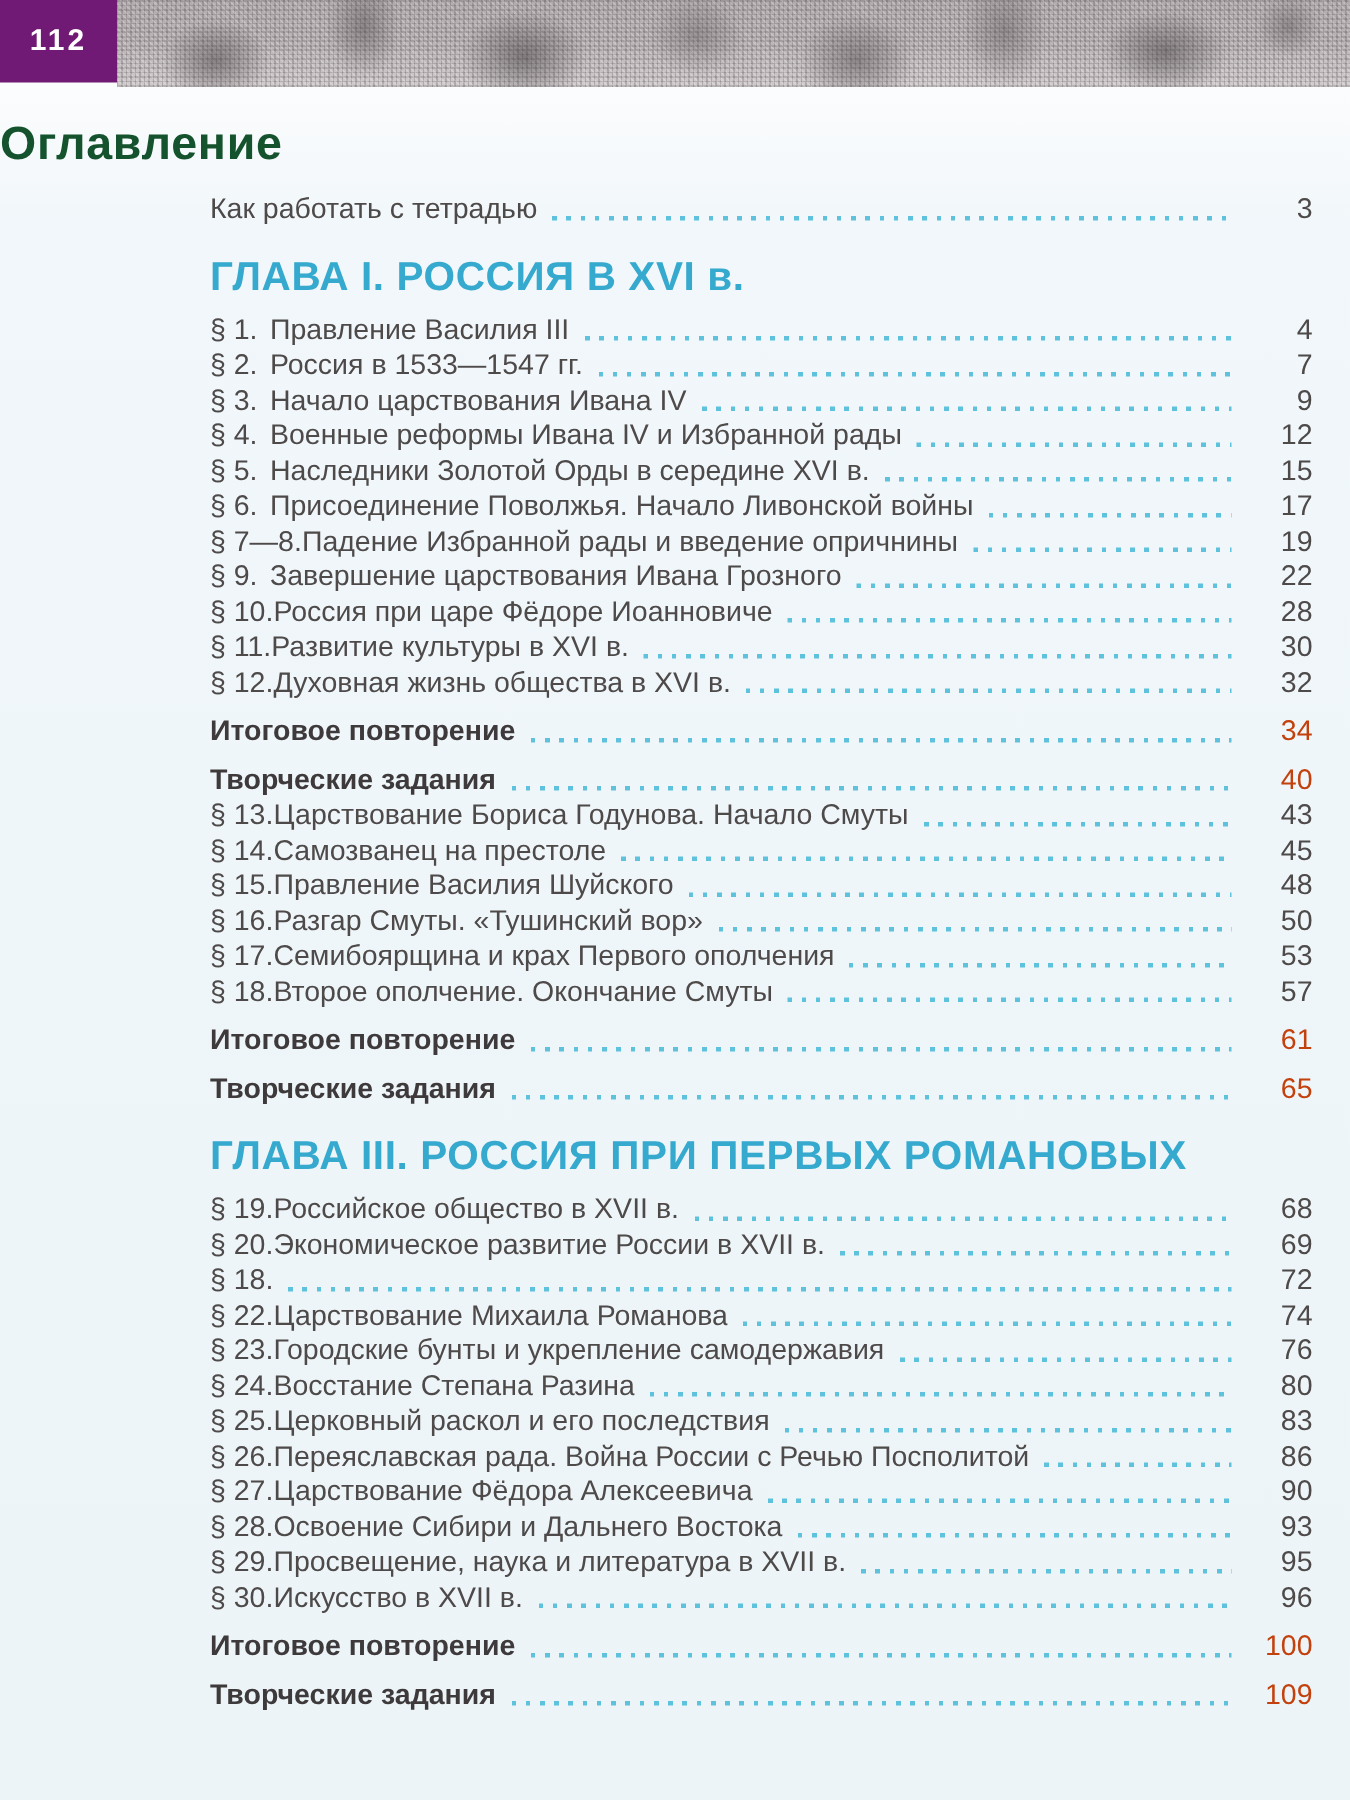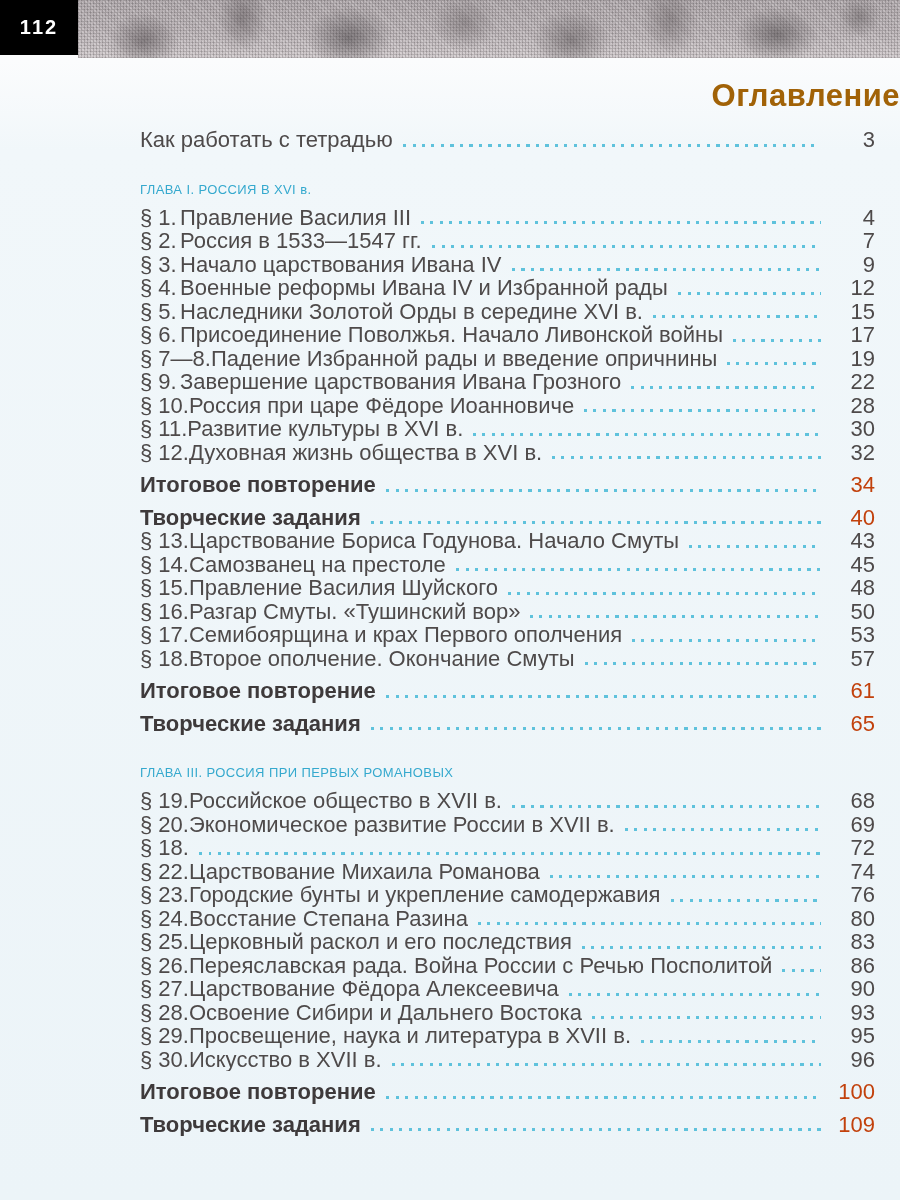--- a/index.html
+++ b/index.html
@@ -5,21 +5,21 @@
   html,body{margin:0;padding:0;}
   body{
     width:900px;height:1200px;overflow:hidden;
     font-family:"Liberation Sans","DejaVu Sans",sans-serif;
     background:linear-gradient(180deg,#fbfcfd 60px,#f1f7fa 150px,#ecf4f8 100%);
     -webkit-font-smoothing:antialiased;
   }
   
   .banner{display:flex;height:58px;width:900px;}
   .pagebox{
-    width:78px;height:55px;background:#000000;
+    width:78px;height:55px;background:#701a75;
     display:flex;align-items:center;justify-content:center;
     color:#ffffff;font-weight:bold;font-size:20px;letter-spacing:2px;
   }
   .engraving{
     flex:1;height:58px;
     background:
       radial-gradient(50px 40px at 8% 70%, rgba(70,63,66,.50), transparent 70%),
       radial-gradient(35px 50px at 20% 30%, rgba(80,73,76,.45), transparent 70%),
       radial-gradient(60px 45px at 33% 65%, rgba(60,55,58,.50), transparent 70%),
       radial-gradient(45px 40px at 47% 40%, rgba(95,88,90,.40), transparent 70%),
@@ -27,43 +27,43 @@
       radial-gradient(40px 55px at 72% 35%, rgba(85,78,80,.40), transparent 70%),
       radial-gradient(60px 40px at 85% 60%, rgba(65,60,62,.50), transparent 70%),
       radial-gradient(30px 30px at 95% 30%, rgba(90,84,86,.45), transparent 70%),
       repeating-linear-gradient(45deg, rgba(255,255,255,.18) 0 1px, transparent 1px 3px),
       repeating-linear-gradient(90deg, rgba(60,56,58,.22) 0 1px, transparent 1px 3px),
       repeating-linear-gradient(0deg, rgba(60,56,58,.18) 0 1px, transparent 1px 3px),
       linear-gradient(180deg,#b3acaf 0%,#beb7ba 55%,#d2ccce 100%);
   }
   
   .title{
-    margin-top:20px;text-align:right;
-    font-size:31px;font-weight:bold;color:#a16207;letter-spacing:.5px;
+    margin-top:20px;text-align:left;
+    font-size:31px;font-weight:bold;color:#14532d;letter-spacing:.5px;
   }
   
   .content{padding:14px 25px 0 140px;}
   .row{
     display:flex;align-items:baseline;
-    font-size:22px;line-height:23.5px;color:#4e4a4a;
+    font-size:19px;line-height:23.5px;color:#4e4a4a;
     white-space:nowrap;
   }
   .row .prefix{display:inline-block;min-width:40px;flex:0 0 auto;}
   .row .label{flex:0 1 auto;overflow:hidden;}
   .row .dots{
     flex:1 1 auto;height:3px;align-self:flex-end;
     margin:0 8px 5px 10px;min-width:20px;
     background:repeating-linear-gradient(to right,#5fc2dc 0 3px,transparent 3px 9.5px);
   }
   .row .pageno{flex:0 0 46px;text-align:right;}
   .row.bold{font-weight:bold;color:#3e3a3b;margin-top:9px;justify-content:space-between;}
   .row.bold .pageno{font-weight:normal;color:#c2410c;}
   .chapter-heading{
-    margin:30px 0 9px 0;
-    font-size:13px;font-weight:normal;color:#35a9ce;letter-spacing:.4px;
+    margin:17px 0 9px 0;
+    font-size:27px;font-weight:bold;color:#35a9ce;letter-spacing:.4px;
   }
   .intro-gap{margin-bottom:2px;}
 </style>
 </head>
 <body>
 
 <div class="banner">
   <div class="pagebox">
     <span>112</span>
   </div>

